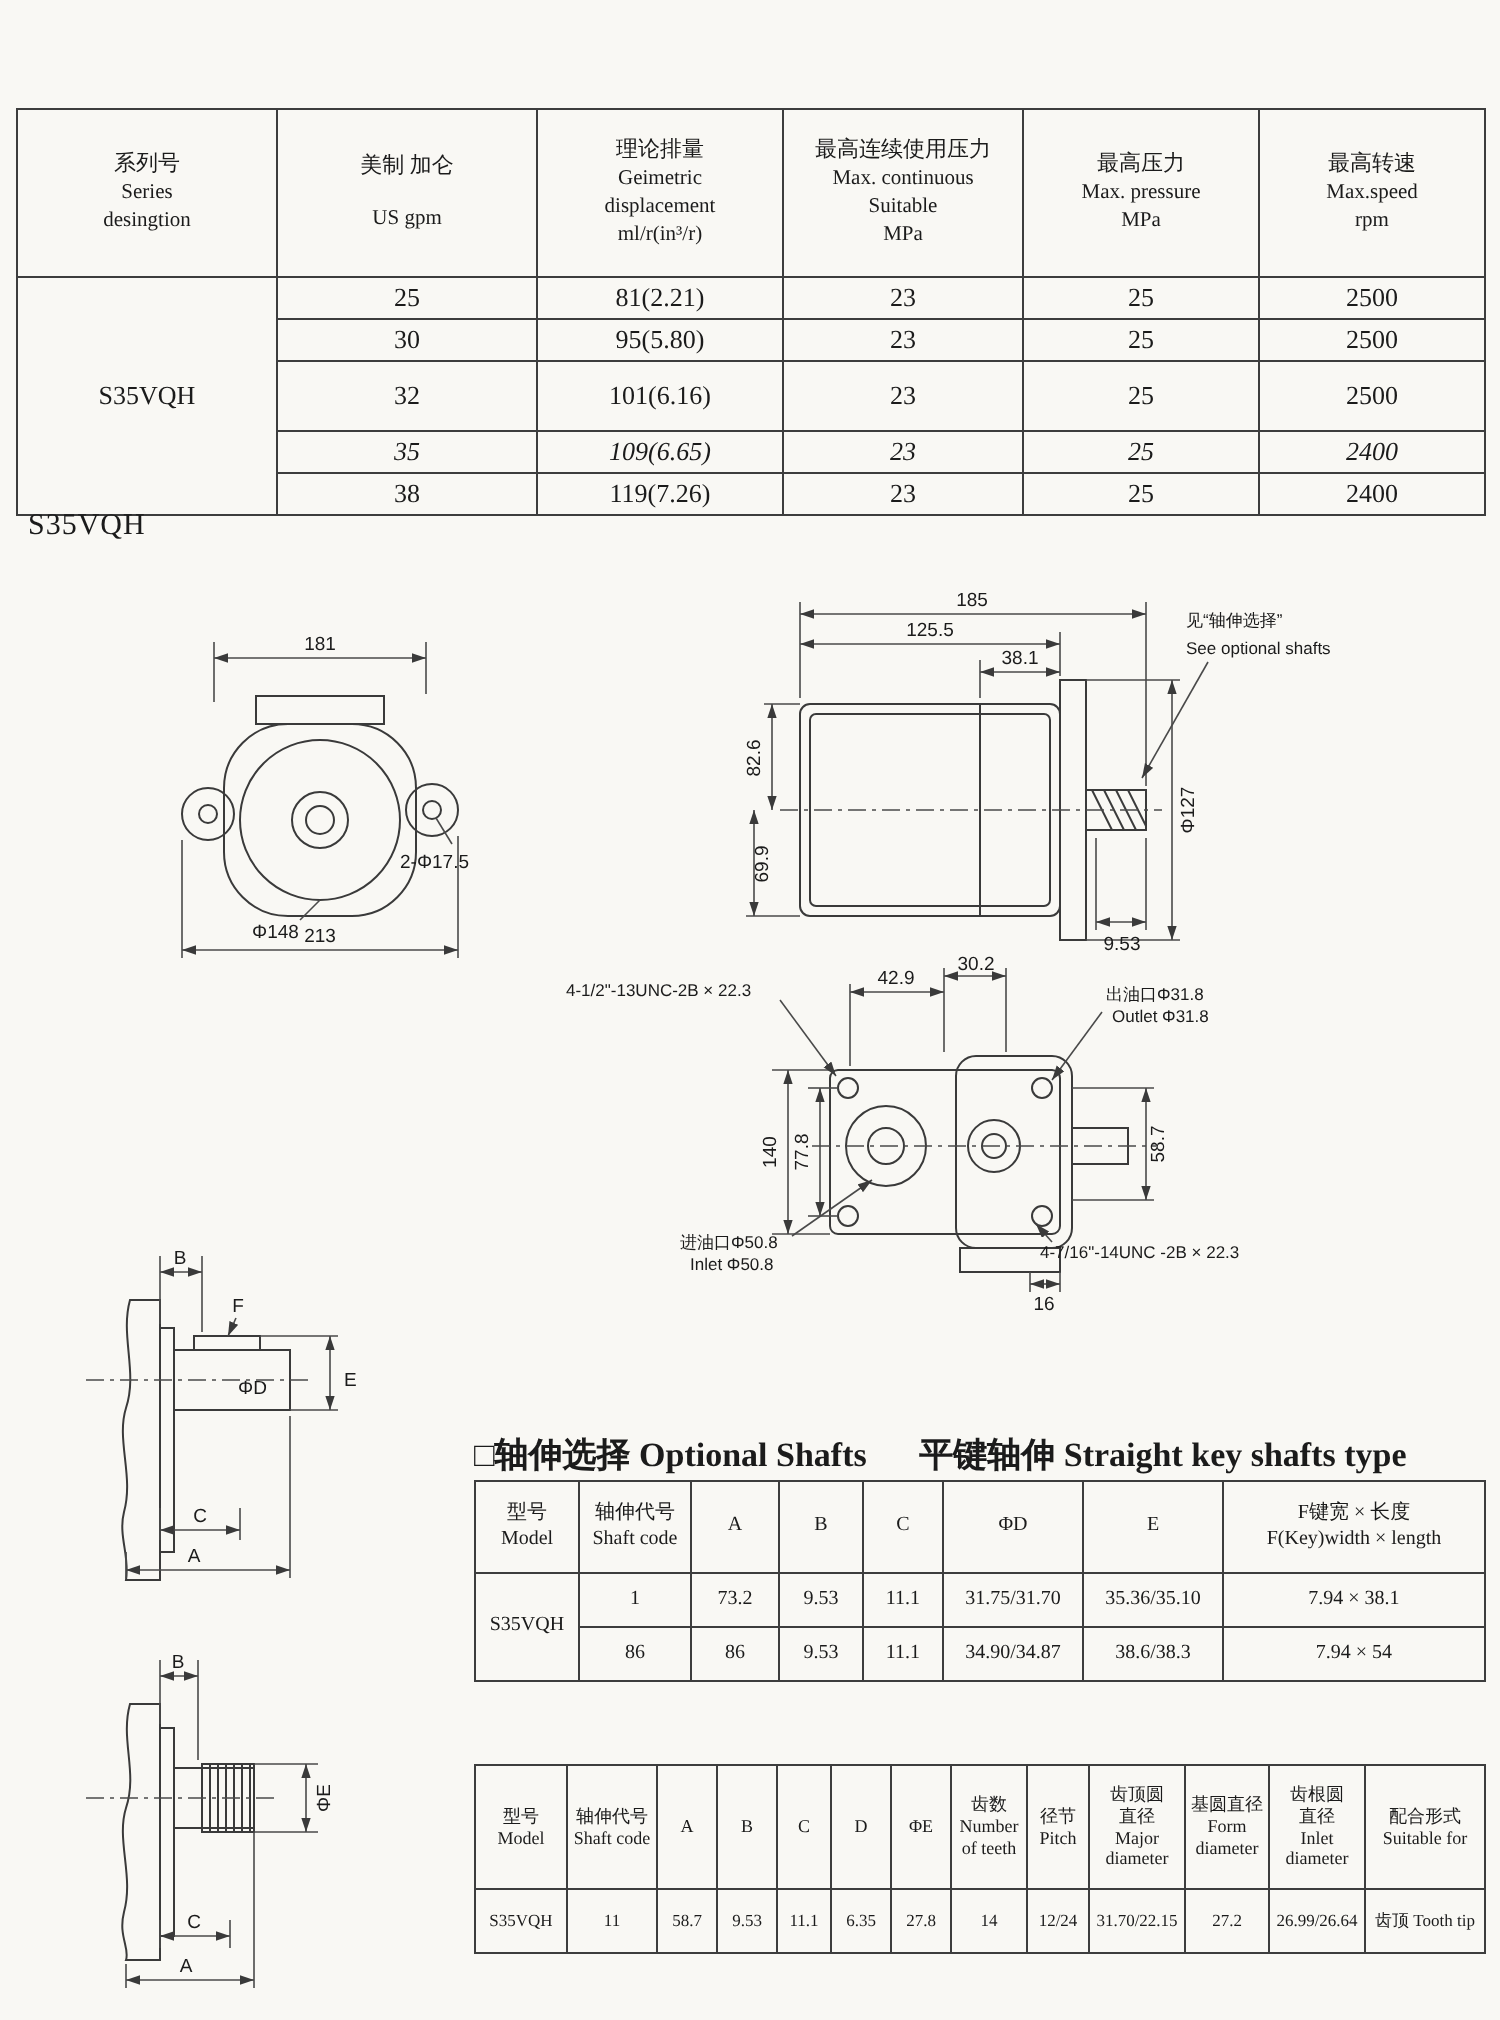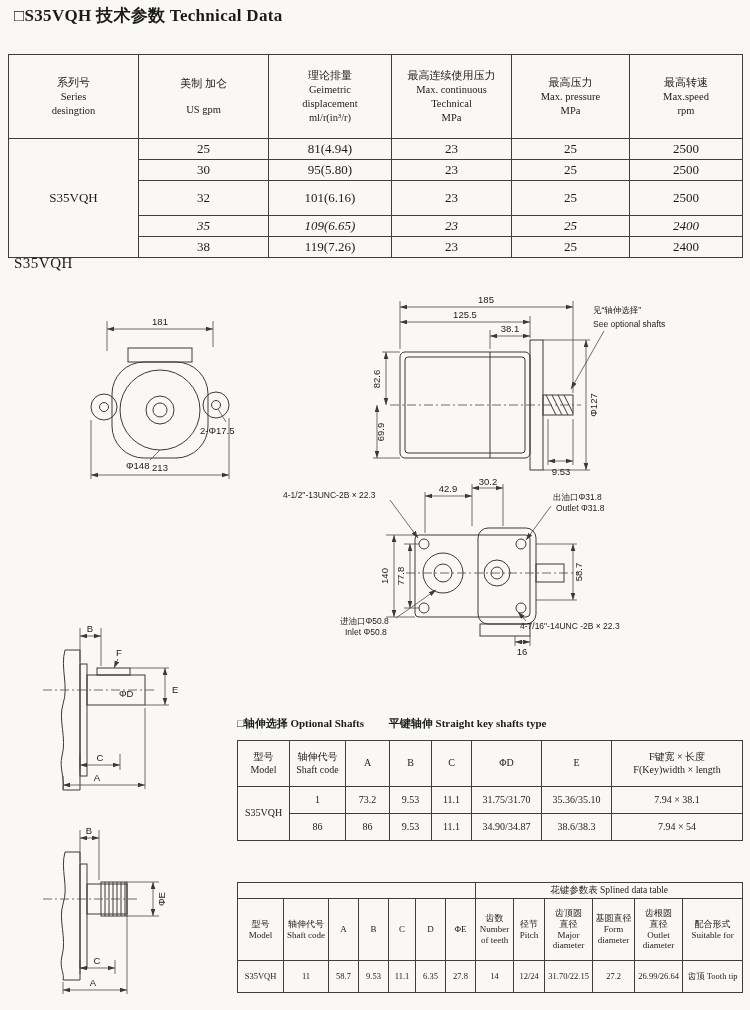--- a/index.html
+++ b/index.html
@@ -19,21 +19,21 @@
   th, td {
     border:1px solid #3d3d3d;
     text-align:center; vertical-align:middle;
     font-weight:normal; padding:1px 2px;
   }
   .spec-table th { font-size:11px; line-height:1.35; }
   .spec-table th .en { font-size:10.5px; }
   .spec-table td { font-size:13px; }
   .spec-table .gap { margin-top:12px; }
 
-  .sec-title { font-size:11px; font-weight:bold; white-space:nowrap; }
+  .sec-title { font-size:17px; font-weight:bold; white-space:nowrap; }
   .sec-title .st-sub { margin-left:22px; }
 
   .shaft-table th, .shaft-table td { font-size:10px; line-height:1.25; }
   .spline-table th { font-size:9px; line-height:1.2; }
   .spline-table td { font-size:8.5px; }
   .spline-table .grp { font-size:9.5px; }
 
   svg { position:absolute; overflow:visible; }
   svg text {
     font-family:"Liberation Sans","DejaVu Sans",sans-serif;
@@ -42,21 +42,20 @@
   svg text.t8 { font-size:8.5px; }
   svg .ln { stroke:#3a3a3a; fill:none; stroke-width:1; }
   svg .thin { stroke:#4a4a4a; fill:none; stroke-width:0.8; }
   svg .cl { stroke:#4a4a4a; fill:none; stroke-width:0.8; stroke-dasharray:9 3 2 3; }
 </style>
 </head>
 <body>
 
 <div class="abs" style="inset:0;">
 
-  <div class="abs page-title" style="left:14px;top:4px;">□S35VQH 技术参数 Technical Data</div>
 
   <table class="spec-table abs" style="left:8px;top:54px;width:734px;">
     <colgroup>
       <col style="width:130px">
         <col style="width:130px">
         <col style="width:123px">
       <col style="width:120px">
         <col style="width:118px">
         <col style="width:113px">
     </colgroup>
@@ -73,40 +72,40 @@
         </th>
         <th>
           <div>理论排量</div>
           <div class="en">Geimetric</div>
           <div class="en">displacement</div>
           <div class="en">ml/r(in³/r)</div>
         </th>
         <th>
           <div>最高连续使用压力</div>
           <div class="en">Max. continuous</div>
-          <div class="en">Technical</div>
+          <div class="en">Suitable</div>
           <div class="en">MPa</div>
         </th>
         <th>
           <div>最高压力</div>
           <div class="en">Max. pressure</div>
           <div class="en">MPa</div>
         </th>
         <th>
           <div>最高转速</div>
           <div class="en">Max.speed</div>
           <div class="en">rpm</div>
         </th>
       </tr>
     </thead>
     <tbody>
       <tr style="height:21px;">
         <td rowspan="5">S35VQH</td>
         <td>25</td>
-        <td>81(4.94)</td>
+        <td>81(2.21)</td>
         <td>23</td>
         <td>25</td>
         <td>2500</td>
       </tr>
       <tr style="height:21px;">
         <td>30</td>
         <td>95(5.80)</td>
         <td>23</td>
         <td>25</td>
         <td>2500</td>
@@ -421,24 +420,20 @@
         <col style="width:30px">
         <col style="width:30px">
         <col style="width:38px">
       <col style="width:31px">
         <col style="width:48px">
         <col style="width:42px">
         <col style="width:48px">
       <col style="width:60px">
     </colgroup>
     <thead>
-      <tr style="height:16px;">
-        <th colspan="7"></th>
-        <th colspan="6" class="grp">花键参数表  Splined data table</th>
-      </tr>
       <tr style="height:62px;">
         <th>
           <div>型号</div>
           <div>Model</div>
         </th>
         <th>
           <div>轴伸代号</div>
           <div>Shaft code</div>
         </th>
         <th>A</th>
@@ -462,21 +457,21 @@
           <div>diameter</div>
         </th>
         <th>
           <div>基圆直径</div>
           <div>Form</div>
           <div>diameter</div>
         </th>
         <th>
           <div>齿根圆</div>
           <div>直径</div>
-          <div>Outlet</div>
+          <div>Inlet</div>
           <div>diameter</div>
         </th>
         <th>
           <div>配合形式</div>
           <div>Suitable for</div>
         </th>
       </tr>
     </thead>
     <tbody>
       <tr style="height:32px;">

